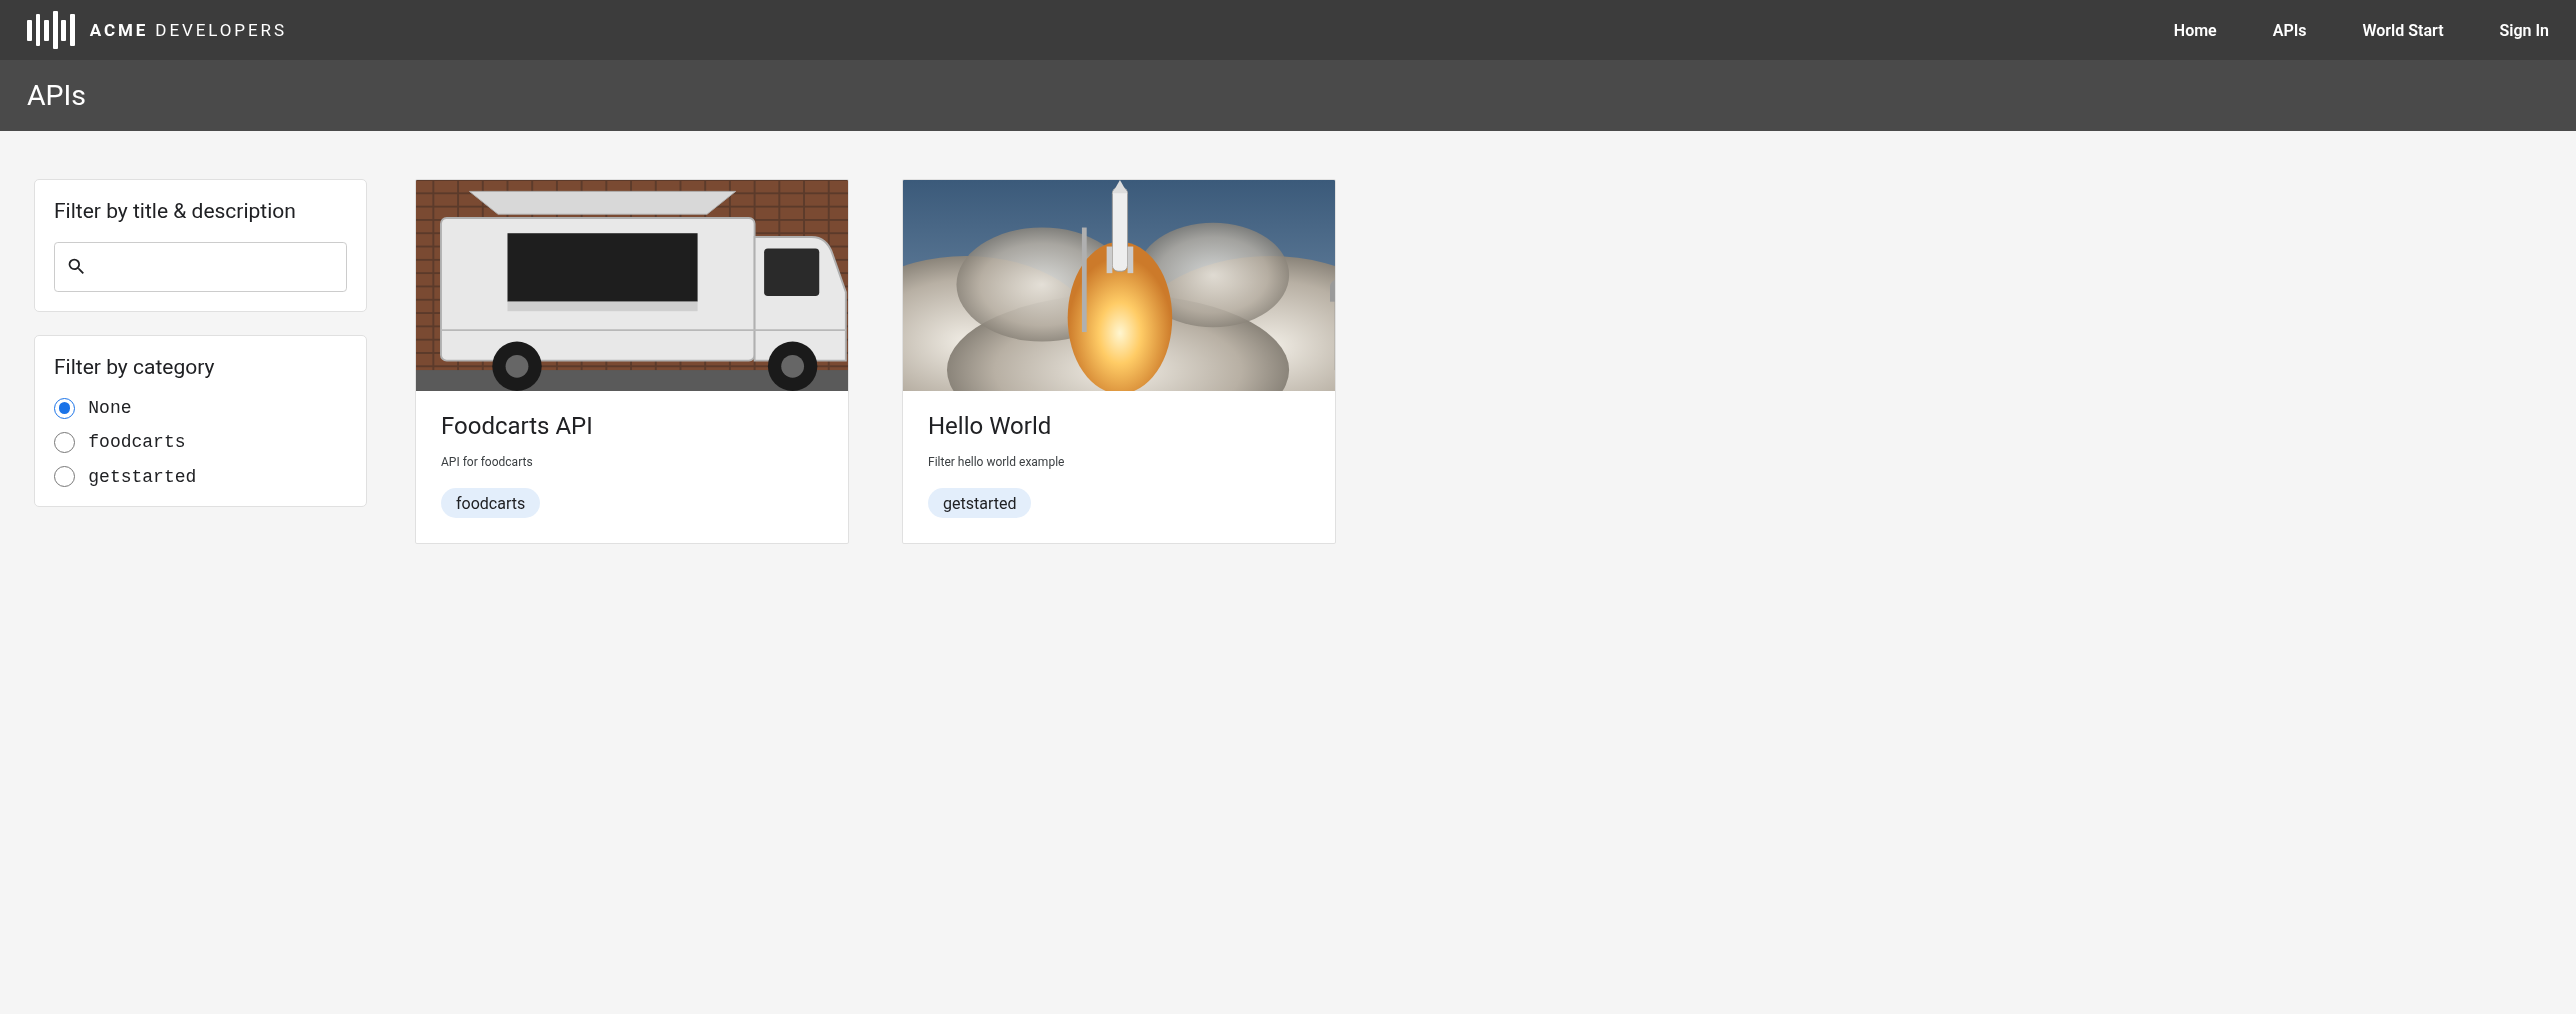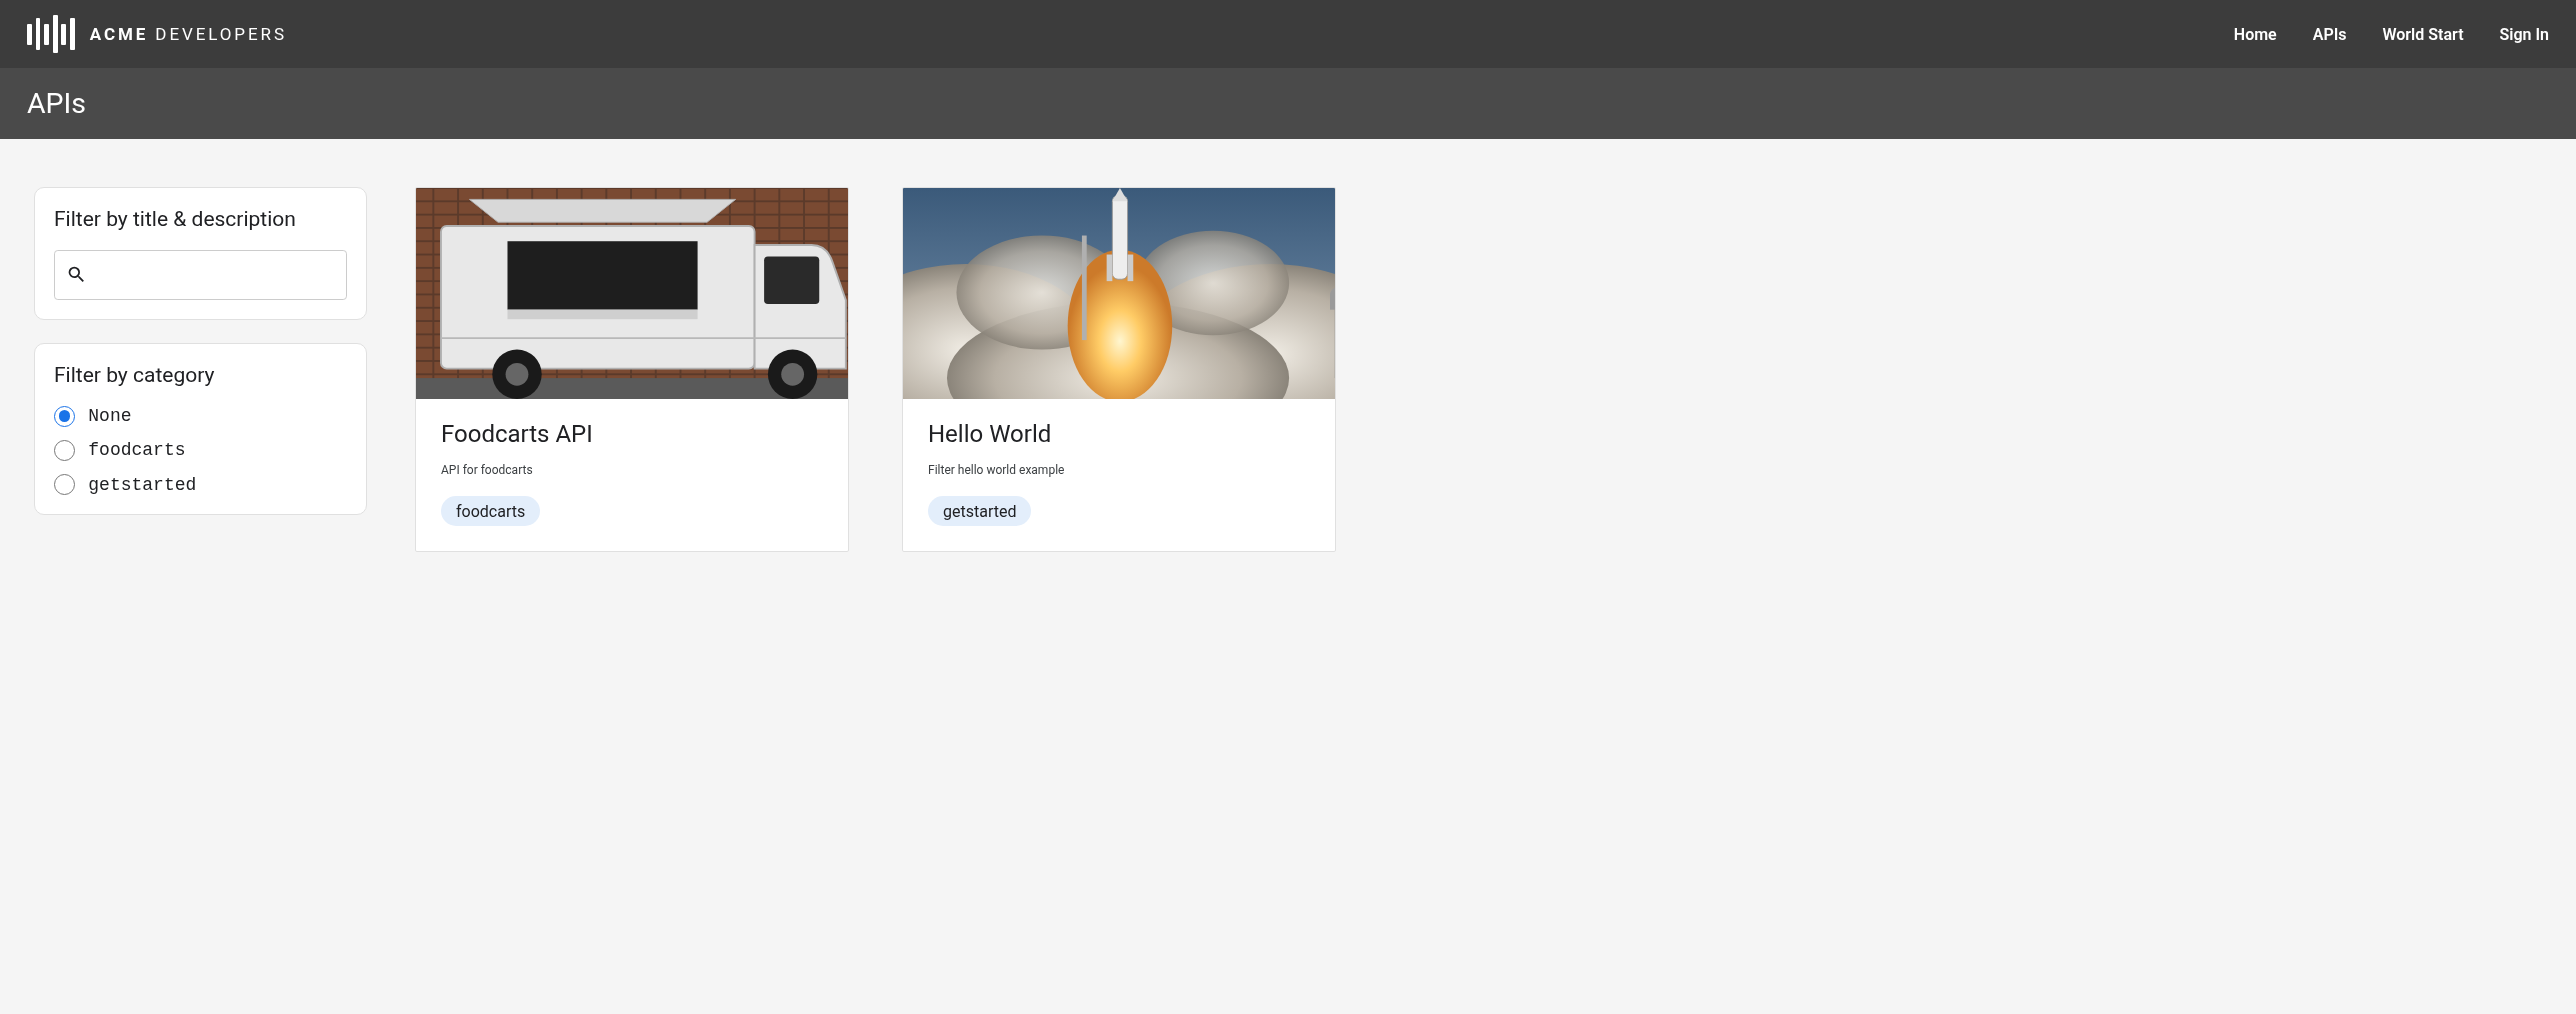--- a/index.html
+++ b/index.html
@@ -7,21 +7,21 @@
       padding: 0;
       box-sizing: border-box;
     }
     body {
       font-family: -apple-system, BlinkMacSystemFont, "Segoe UI", Roboto, Helvetica, Arial, sans-serif;
       background: #f5f5f5;
       color: #202124;
     }
     .topbar {
       background: #3c3c3c;
-      height: 68px;
+      height: 60px;
       display: flex;
       align-items: center;
       justify-content: space-between;
       padding: 0 27px;
     }
     .brand {
       display: flex;
       align-items: center;
       gap: 15px;
     }
@@ -47,21 +47,21 @@
       color: #fff;
       font-size: 17px;
       letter-spacing: 2.9px;
       font-weight: 400;
     }
     .brand-text .bold {
       font-weight: 700;
     }
     .nav {
       display: flex;
-      gap: 36px;
+      gap: 56px;
     }
     .nav a {
       color: #fff;
       text-decoration: none;
       font-size: 16px;
       font-weight: 600;
     }
     .subheader {
       background: #4a4a4a;
       padding: 19px 27px;
@@ -79,21 +79,21 @@
     .sidebar {
       width: 333px;
       flex-shrink: 0;
       display: flex;
       flex-direction: column;
       gap: 23px;
     }
     .panel {
       background: #fff;
       border: 1px solid #e0e0e0;
-      border-radius: 10px;
+      border-radius: 5px;
       padding: 19px;
     }
     .panel-title {
       font-size: 21px;
       font-weight: 400;
       color: #202124;
       margin-bottom: 19px;
     }
     .search-wrap {
       display: flex;

